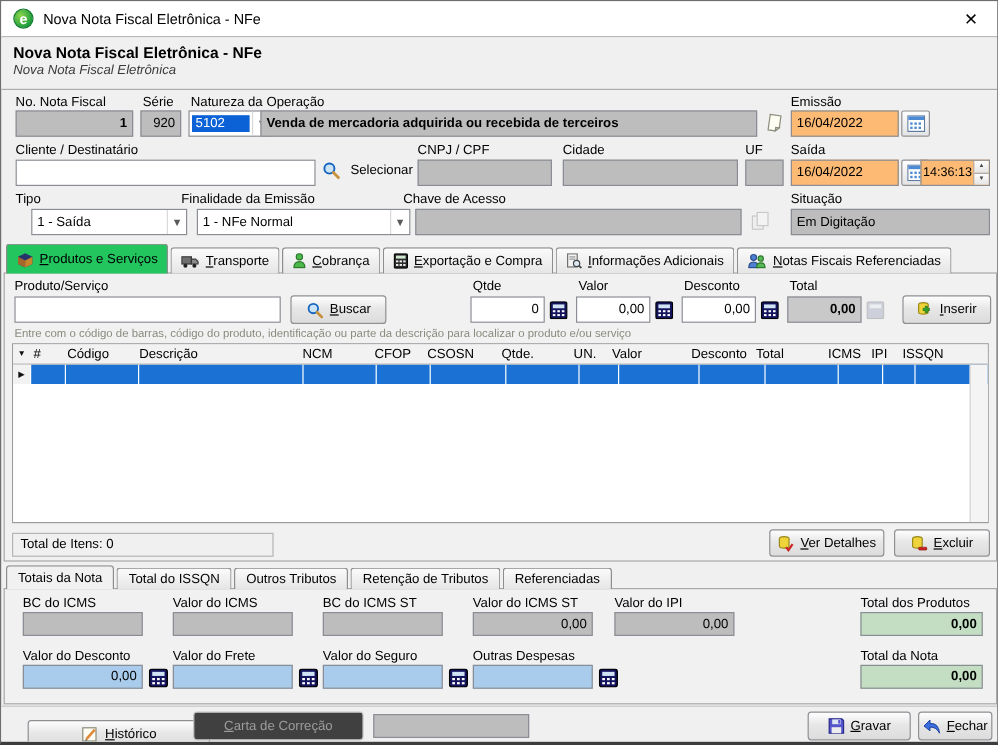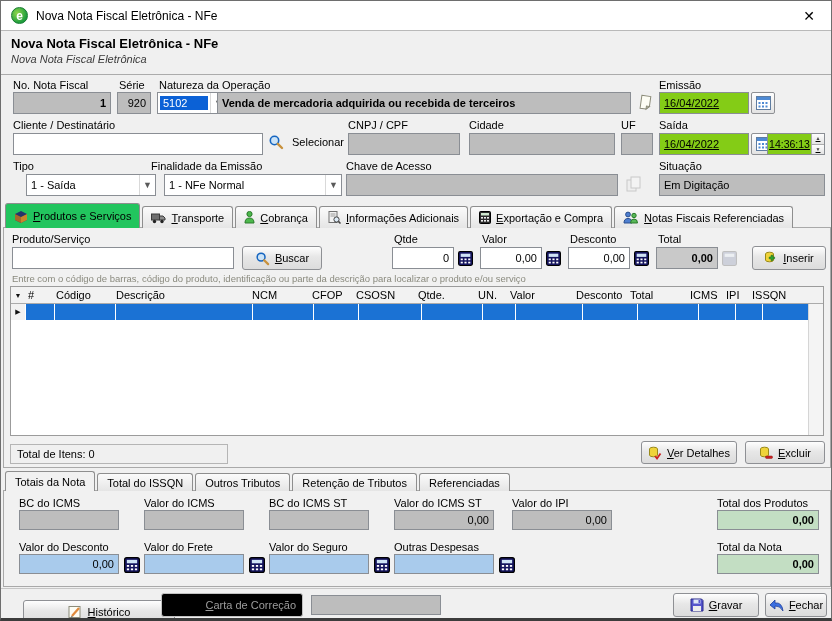--- a/index.html
+++ b/index.html
@@ -20,34 +20,34 @@
   .closebtn { margin-left:auto; font-size:14px; color:#000; padding:2px 6px; cursor:default; }
   
   .appheader { position:absolute; left:0; top:31px; width:100%; height:43px; background:#F0F0F0;
     border-bottom:1px solid #ABABAB; padding:4px 0 0 10px; }
   .appheader .h1 { font-size:13px; font-weight:bold; }
   .appheader .h2 { font-size:11px; font-style:italic; color:#3A3A3A; margin-top:2px; }
   
   .lbl { position:absolute; font-size:11px; white-space:nowrap; }
   .field { position:absolute; height:22px; border:1px solid #8A8E94; background:#BDBDBD;
     display:flex; align-items:center; padding:0 4px; font-size:11px; overflow:hidden; white-space:nowrap; }
-  .field.white { background:#84cc16;text-decoration:underline; }
+  .field.white { background:#fdba74; }
   .field.num { justify-content:flex-end; }
   .field.bold { font-weight:bold; }
   .field.green { background:#C3DEC3; font-weight:bold; justify-content:flex-end; }
   input.fld { position:absolute; height:22px; border:1px solid #8A8E94; background:#fff; font-size:11px;
     font-family:"Liberation Sans",sans-serif; padding:0 4px; }
   input.num { text-align:right; }
   input.bluefld { background:#A9CBEC; }
   .btn { position:absolute; height:24px; border:1px solid #8E9094; border-radius:3px;
     background:linear-gradient(#FEFEFE,#E7E7E7 45%, #DCDCDC); display:flex; align-items:center; justify-content:center;
     gap:5px; font-size:11px; padding:0 6px; cursor:default; }
   .btn .accel { display:block; }
   .accel::first-letter { text-decoration:underline; }
-  .btn.disabled { color:#9C9C9C; background:#000000; border-color:#C2C2C2;justify-content:flex-end; }
+  .btn.disabled { color:#9C9C9C; background:#404040; border-color:#C2C2C2; }
   .combo { position:absolute; height:22px; border:1px solid #8A8E94; background:#fff; display:flex; align-items:center;margin-left:13px; }
   .combo .val { flex:1; padding:0 4px; overflow:hidden; white-space:nowrap; }
   .combo .val.sel { background:#0B61D6; color:#fff; margin:2px; padding:1px 3px; }
   .combo .chev { width:16px; text-align:center; color:#5A5A5A; font-size:9px; border-left:1px solid #D9D9D9; align-self:stretch; display:flex; align-items:center; justify-content:center; }
   .iconbtn { position:absolute; width:24px; height:22px; border:1px solid #8E9094; border-radius:2px;
     background:linear-gradient(#FEFEFE,#E3E3E3); display:flex; align-items:center; justify-content:center; }
   .calcbtn { width:20px; height:18px; display:flex; align-items:center; justify-content:center; border:none; background:transparent; }
   .spinner { display:flex; flex-direction:column; width:13px; align-self:stretch; border-left:1px solid #ACACAC; }
   .spinner div { flex:1; font-size:5px; line-height:5px; display:flex; align-items:center; justify-content:center;
     background:linear-gradient(#FDFDFD,#E4E4E4); color:#444; }
@@ -180,21 +180,21 @@
   <div class="lbl" style="left:12px;top:159px">Tipo</div>
   <div class="combo" style="left:12px;top:173px;width:130px">
     <span class="val">1 - Saída</span>
     <span class="chev">▼</span>
   </div>
   <div class="lbl" style="left:150px;top:159px">Finalidade da Emissão</div>
   <div class="combo" style="left:150px;top:173px;width:178px">
     <span class="val">1 - NFe Normal</span>
     <span class="chev">▼</span>
   </div>
-  <div class="lbl" style="left:345px;top:159px">Chave de Acesso</div>
+  <div class="lbl" style="left:335px;top:159px">Chave de Acesso</div>
   <div class="field" style="left:345px;top:173px;width:272px"></div>
   <div style="position:absolute;left:625px;top:175px;opacity:.45">
     <svg width="16" height="16" viewBox="0 0 16 16">
         <rect x="1" y="4" width="9" height="11" fill="#EDEDED" stroke="#9A9A9A"></rect>
         <rect x="5" y="1" width="9" height="11" fill="#F7F7F7" stroke="#9A9A9A"></rect>
       </svg>
   </div>
   <div class="lbl" style="left:658px;top:159px">Situação</div>
   <div class="field" style="left:658px;top:173px;width:166px">Em Digitação</div>
 
@@ -221,49 +221,49 @@
       <span class="accel">Transporte</span>
     </div>
     <div class="tab">
       <span>
           <svg width="11" height="13" viewBox="0 0 11 13">
             <circle cx="5.5" cy="3" r="2.6" fill="#4CB84C" stroke="#2A7A2A"></circle>
             <path d="M1 12 q0-5 4.5-5 q4.5 0 4.5 5 z" fill="#4CB84C" stroke="#2A7A2A"></path>
           </svg>
         </span>
       <span class="accel">Cobrança</span>
-    </div>
-    <div class="tab">
-      <span>
-          <svg width="13" height="13" viewBox="0 0 13 13">
-            <rect x="1" y="0.5" width="8" height="11" fill="#F2F2F2" stroke="#707070"></rect>
-            <line x1="2.5" y1="3" x2="7.5" y2="3" stroke="#9A9A9A"></line>
-            <line x1="2.5" y1="5" x2="7.5" y2="5" stroke="#9A9A9A"></line>
-            <circle cx="8.5" cy="8.5" r="2.6" fill="#DDEBF7" stroke="#444"></circle>
-            <line x1="10.4" y1="10.4" x2="12.5" y2="12.5" stroke="#444" stroke-width="1.5"></line>
-          </svg>
-        </span>
-      <span class="accel">Informações Adicionais</span>
     </div>
     <div class="tab">
       <span>
           <svg width="12" height="13" viewBox="0 0 12 13">
             <rect x="0.5" y="0.5" width="11" height="12" rx="1" fill="#2B2B2B" stroke="#000"></rect>
             <rect x="2" y="2" width="8" height="2.5" fill="#CFE8CF"></rect>
             <g fill="#EDEDED">
               <rect x="2" y="6" width="2" height="1.6"></rect>
               <rect x="5" y="6" width="2" height="1.6"></rect>
               <rect x="8" y="6" width="2" height="1.6"></rect>
               <rect x="2" y="9" width="2" height="1.6"></rect>
               <rect x="5" y="9" width="2" height="1.6"></rect>
               <rect x="8" y="9" width="2" height="1.6"></rect>
             </g>
           </svg>
         </span>
       <span class="accel">Exportação e Compra</span>
+    </div>
+    <div class="tab">
+      <span>
+          <svg width="13" height="13" viewBox="0 0 13 13">
+            <rect x="1" y="0.5" width="8" height="11" fill="#F2F2F2" stroke="#707070"></rect>
+            <line x1="2.5" y1="3" x2="7.5" y2="3" stroke="#9A9A9A"></line>
+            <line x1="2.5" y1="5" x2="7.5" y2="5" stroke="#9A9A9A"></line>
+            <circle cx="8.5" cy="8.5" r="2.6" fill="#DDEBF7" stroke="#444"></circle>
+            <line x1="10.4" y1="10.4" x2="12.5" y2="12.5" stroke="#444" stroke-width="1.5"></line>
+          </svg>
+        </span>
+      <span class="accel">Informações Adicionais</span>
     </div>
     <div class="tab">
       <span>
           <svg width="16" height="13" viewBox="0 0 16 13">
             <circle cx="5" cy="3.5" r="2.4" fill="#4E7FD0" stroke="#2A4E8E"></circle>
             <path d="M1 12 q0-4.5 4-4.5 q4 0 4 4.5 z" fill="#4E7FD0" stroke="#2A4E8E"></path>
             <circle cx="11" cy="4.5" r="2.2" fill="#58B858" stroke="#2A7A2A"></circle>
             <path d="M7.5 12 q0-4 3.5-4 q3.5 0 3.5 4 z" fill="#58B858" stroke="#2A7A2A"></path>
           </svg>
         </span>

